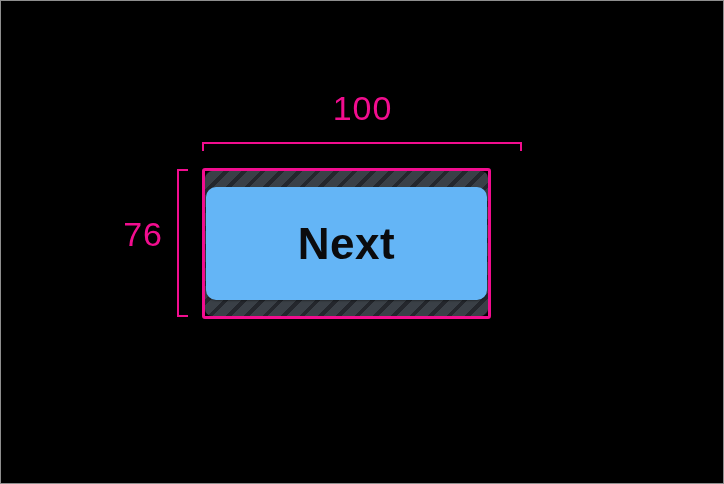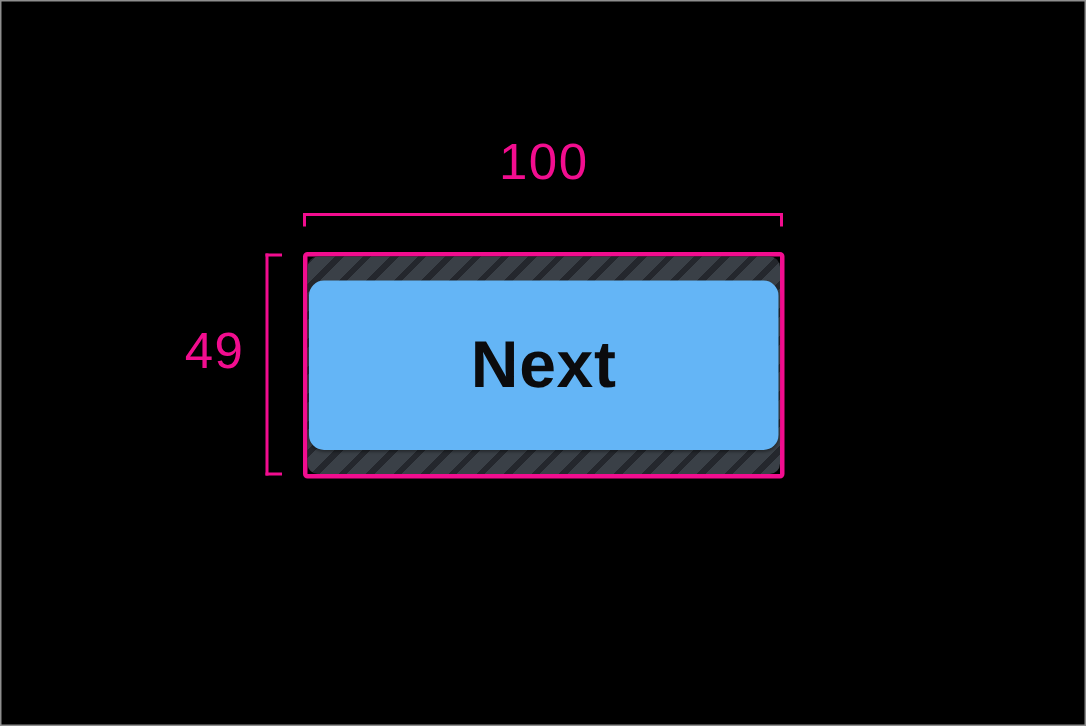--- a/index.html
+++ b/index.html
@@ -64,21 +64,21 @@
     border-left: 2px solid var(--annotation-pink, #f20d8f);
     border-top: 2px solid var(--annotation-pink, #f20d8f);
     border-bottom: 2px solid var(--annotation-pink, #f20d8f);
   }
 
   
   .target-box {
     position: absolute;
     left: 201px;
     top: 167px;
-    width: 321px;
+    width: 289px;
     height: 151px;
     box-sizing: border-box;
     border: 3px solid var(--annotation-pink, #f20d8f);
     border-radius: 3px;
   }
 
   
   .hatch {
     position: absolute;
     inset: 0;
@@ -116,21 +116,21 @@
   }
 </style>
 </head>
 <body>
 
 <div class="frame">
 
   <div class="dim-label width">100</div>
   <div class="bracket horizontal"></div>
 
-  <div class="dim-label height">49</div>
+  <div class="dim-label height">76</div>
   <div class="bracket vertical"></div>
 
   <div class="target-box">
     <div class="hatch"></div>
     <div class="next-button">
       <span class="label">Next</span>
     </div>
   </div>
 
 </div>

